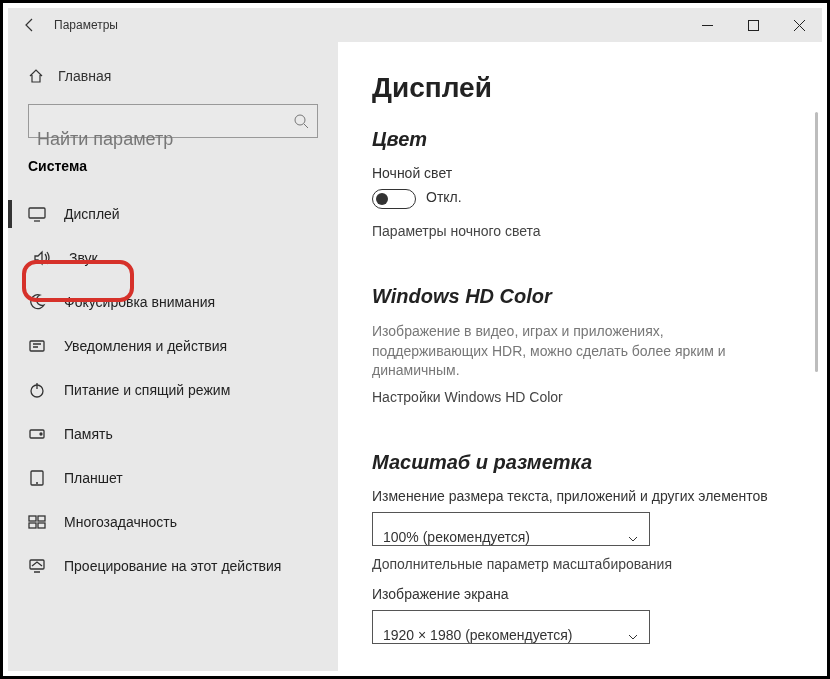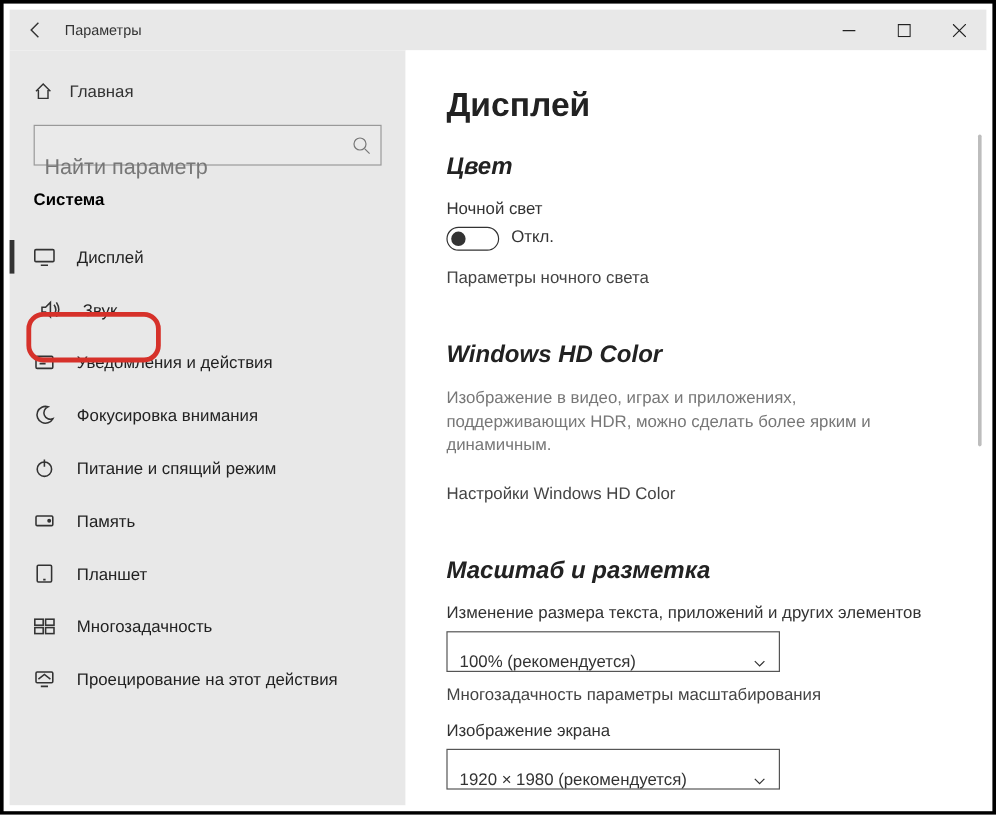--- a/index.html
+++ b/index.html
@@ -110,30 +110,30 @@
         <div class="navitem" style="position:relative;padding-left:25px;">
           <svg viewBox="0 0 18 18">
                 <path d="M2 7 H5 L9 3 V15 L5 11 H2 Z"></path>
                 <path d="M12 5 Q15 9 12 13"></path>
                 <path d="M14 3 Q18 9 14 15"></path>
               </svg>
           <span>Звук</span>
         </div>
         <div class="navitem">
           <svg viewBox="0 0 18 18">
+                <path d="M12 2 A7 7 0 1 0 16 12 A5 5 0 0 1 12 2 Z"></path>
+              </svg>
+          <span>Фокусировка внимания</span>
+        </div>
+        <div class="navitem">
+          <svg viewBox="0 0 18 18">
                 <rect x="2" y="4" width="14" height="10" rx="1"></rect>
                 <path d="M5 7 H13 M5 10 H10"></path>
               </svg>
           <span>Уведомления и действия</span>
-        </div>
-        <div class="navitem">
-          <svg viewBox="0 0 18 18">
-                <path d="M12 2 A7 7 0 1 0 16 12 A5 5 0 0 1 12 2 Z"></path>
-              </svg>
-          <span>Фокусировка внимания</span>
         </div>
         <div class="navitem">
           <svg viewBox="0 0 18 18">
                 <circle cx="9" cy="10" r="6"></circle>
                 <path d="M9 2 V8"></path>
               </svg>
           <span>Питание и спящий режим</span>
         </div>
         <div class="navitem">
           <svg viewBox="0 0 18 18">
@@ -179,32 +179,32 @@
       <div class="lbl">Ночной свет</div>
       <div class="toggle">
         <div class="sw"></div>
         <div class="state">Откл.</div>
       </div>
       <div class="link">Параметры ночного света</div>
 
       <div class="sectiongap"></div>
       <h2>Windows HD Color</h2>
       <div class="muted" style="max-width:410px;">Изображение в видео, играх и приложениях, поддерживающих HDR, можно сделать более ярким и динамичным.</div>
-      <div class="link" style="margin-top:22px;">Настройки Windows HD Color</div>
+      <div class="link" style="margin-top:8px;">Настройки Windows HD Color</div>
 
       <div class="sectiongap"></div>
       <h2>Масштаб и разметка</h2>
       <div class="lbl">Изменение размера текста, приложений и других элементов</div>
       <div class="select">
         <span>100% (рекомендуется)</span>
         <svg viewBox="0 0 12 12">
               <path d="M2 4 L6 8 L10 4" stroke="#333" fill="none"></path>
             </svg>
       </div>
-      <div class="link" style="margin:6px 0 14px;">Многозадачность параметры масштабирования</div>
+      <div class="link" style="margin:6px 0 14px;">Дополнительные параметр масштабирования</div>
 
       <div class="lbl">Изображение экрана</div>
       <div class="select">
         <span>1920 × 1980 (рекомендуется)</span>
         <svg viewBox="0 0 12 12">
               <path d="M2 4 L6 8 L10 4" stroke="#333" fill="none"></path>
             </svg>
       </div>
     </div>
 

